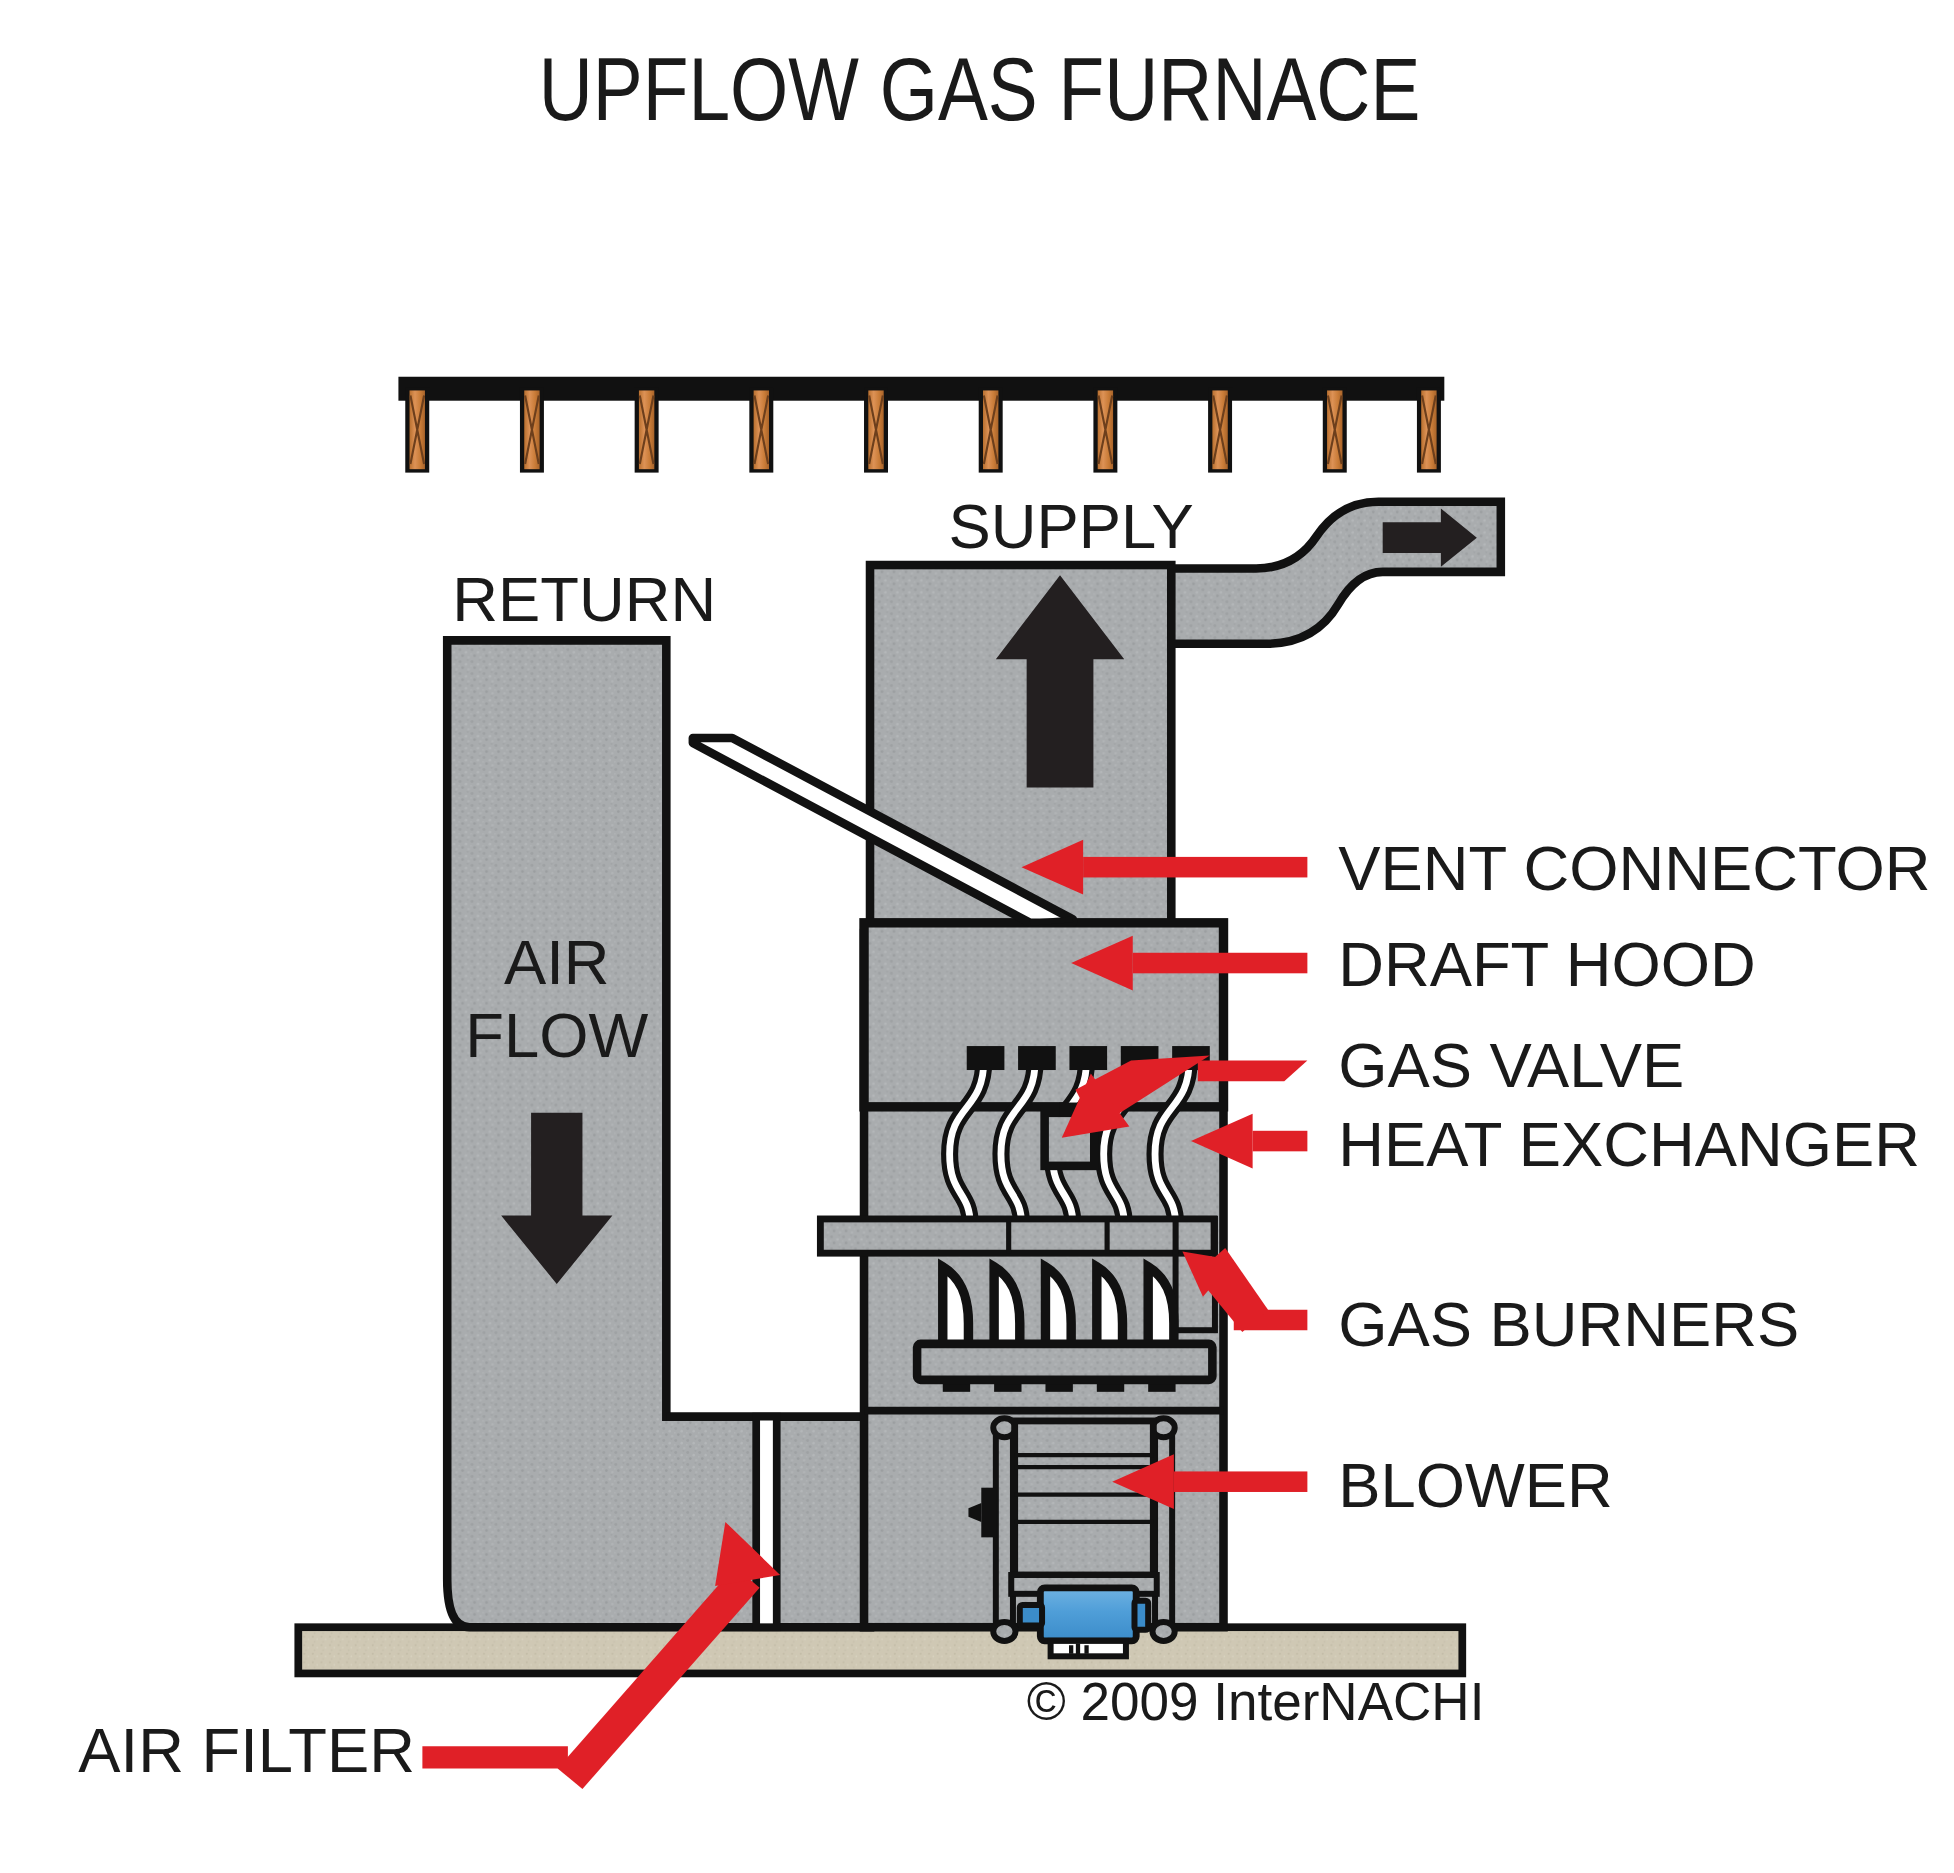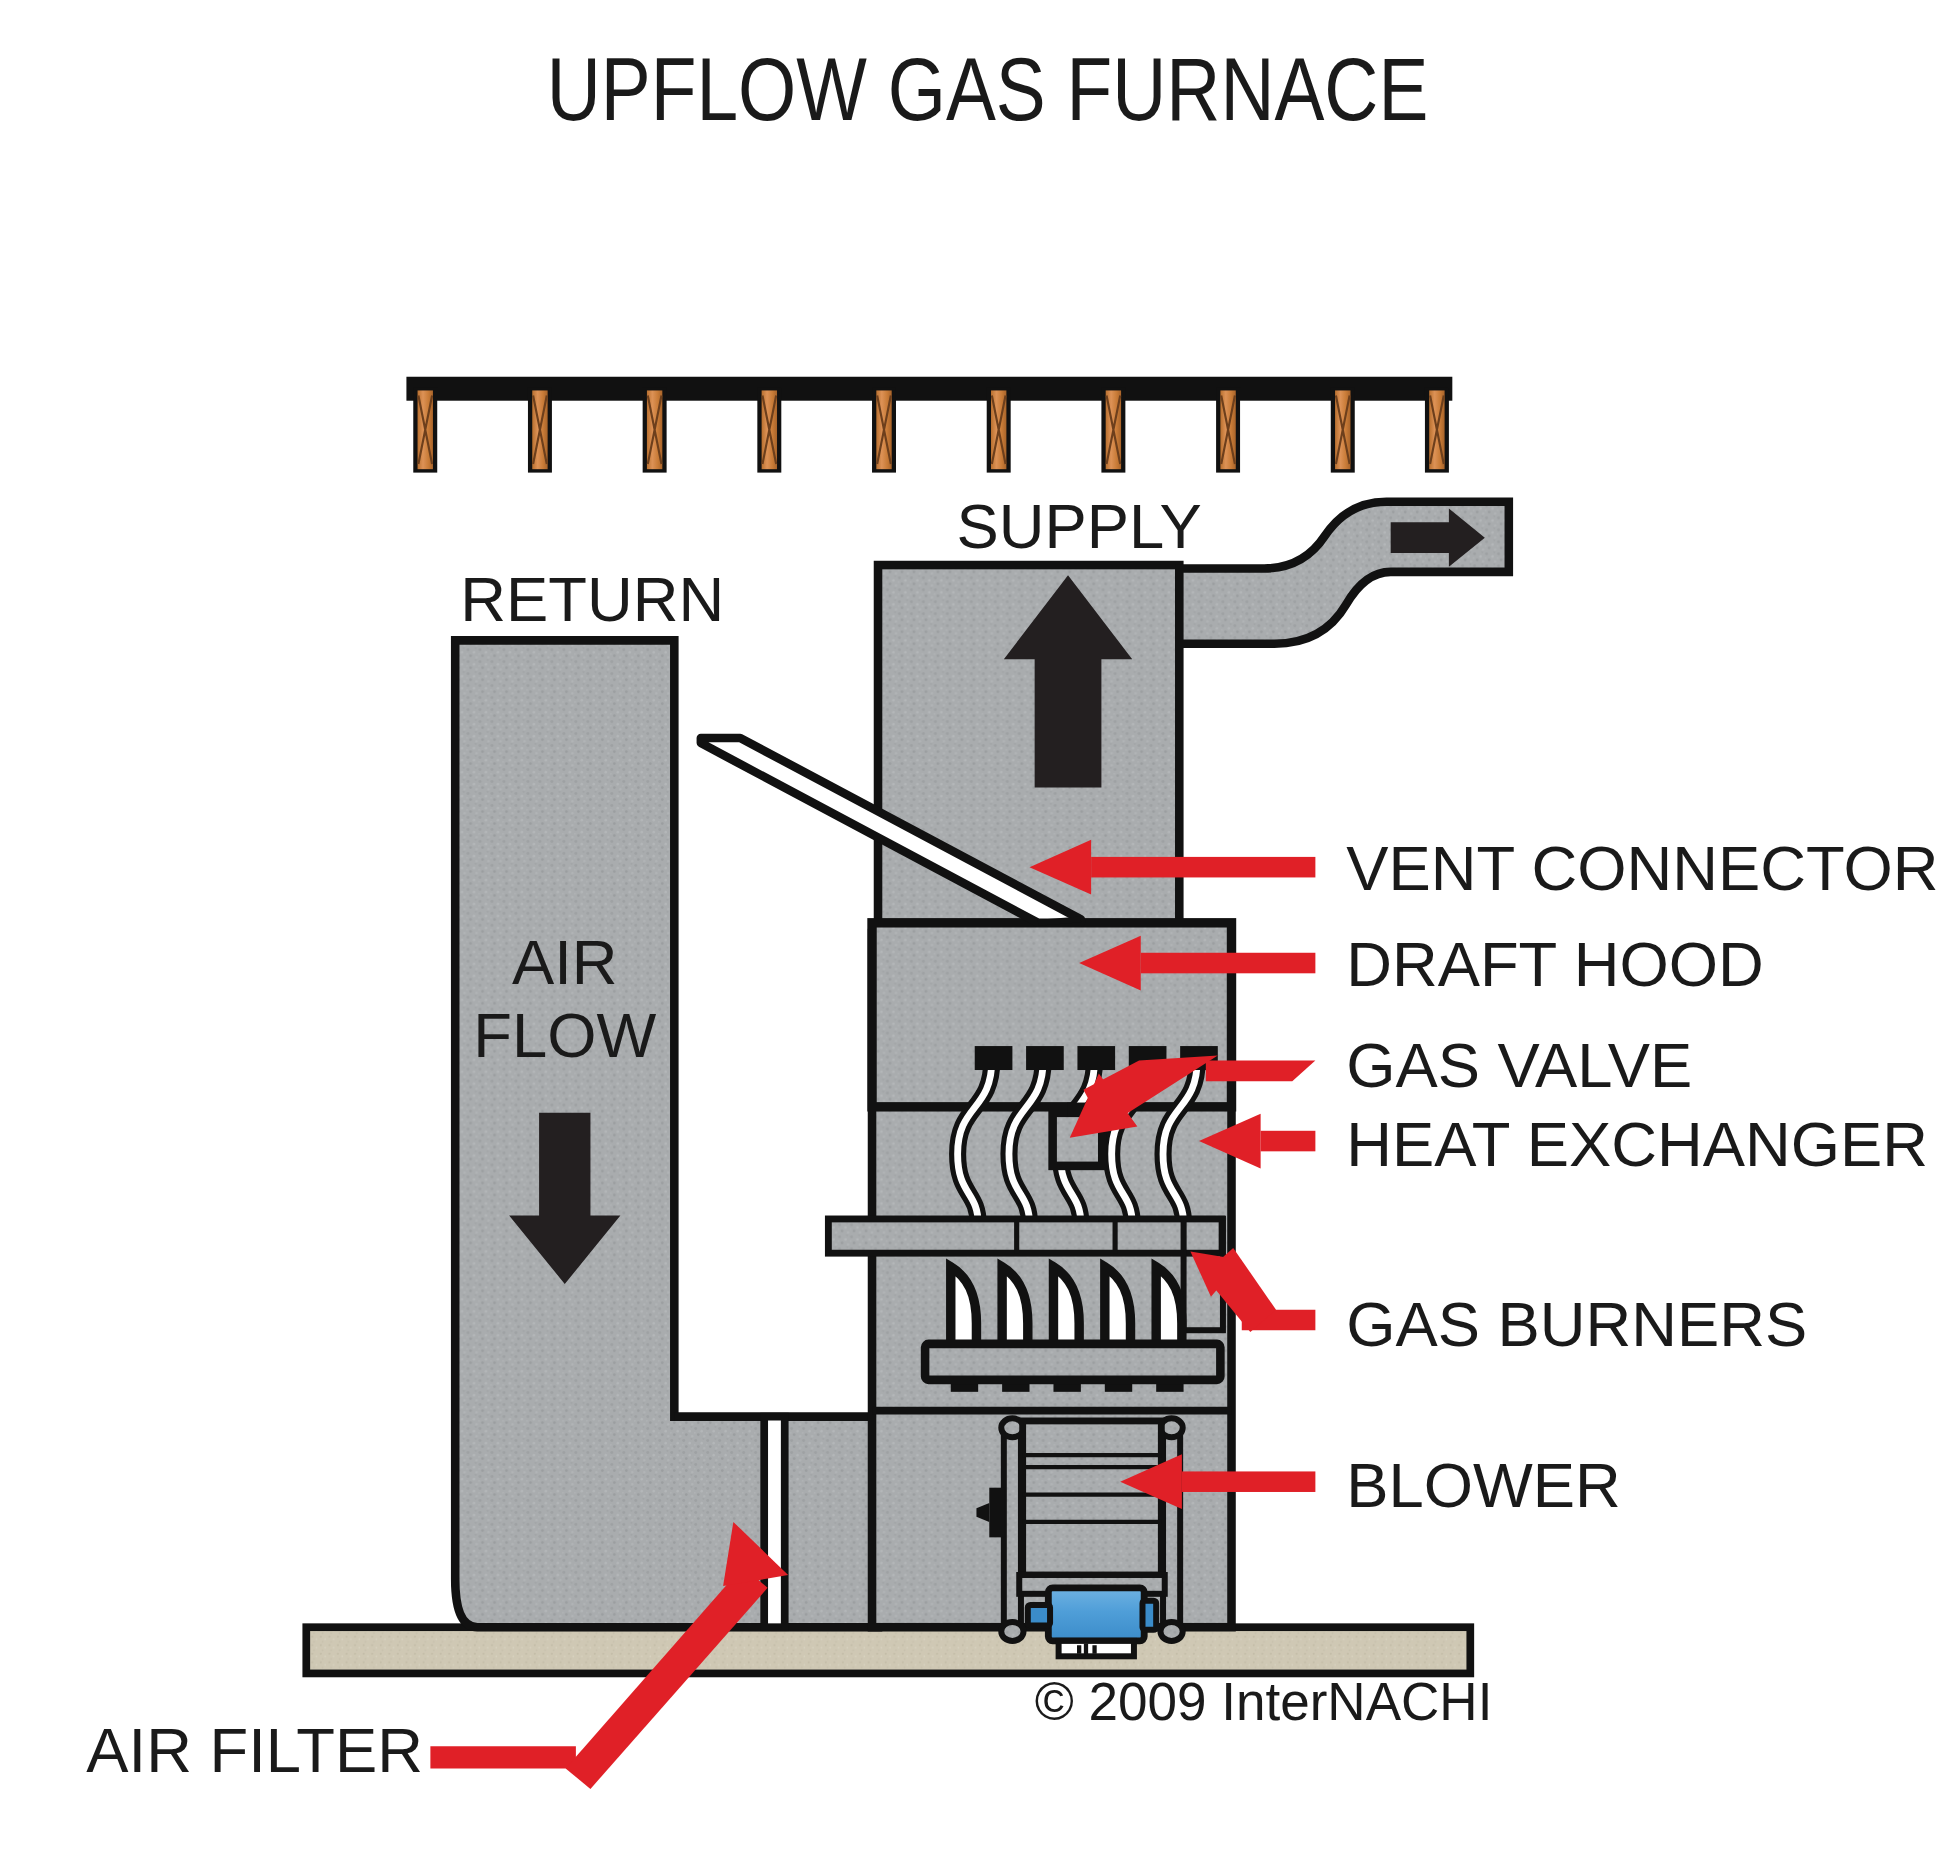--- a/index.html
+++ b/index.html
@@ -1,21 +1,21 @@
 <!DOCTYPE html>
 <html style="font-size:13.7px"><head>
 <meta charset="utf-8">
 <title>Upflow Gas Furnace Diagram</title>
 <style>
   html,body{margin:0;padding:0;background:#ffffff;}
   body{
     font-family:"Liberation Sans", sans-serif;
     width:1954px;height:1873px;position:relative;overflow:hidden;
   }
-  #stage{position:absolute;left:11px;top:0;width:1727px;height:1873px;}
+  #stage{position:absolute;left:3px;top:0;width:1727px;height:1873px;}
   svg{display:block;}
   .ttl{
     font-family:"Liberation Sans", sans-serif;
     font-weight:400;
     letter-spacing:0px;
     fill:#1a1a1a;
   }
   .lbl{
     font-family:"Liberation Sans", sans-serif;
     font-weight:400;

